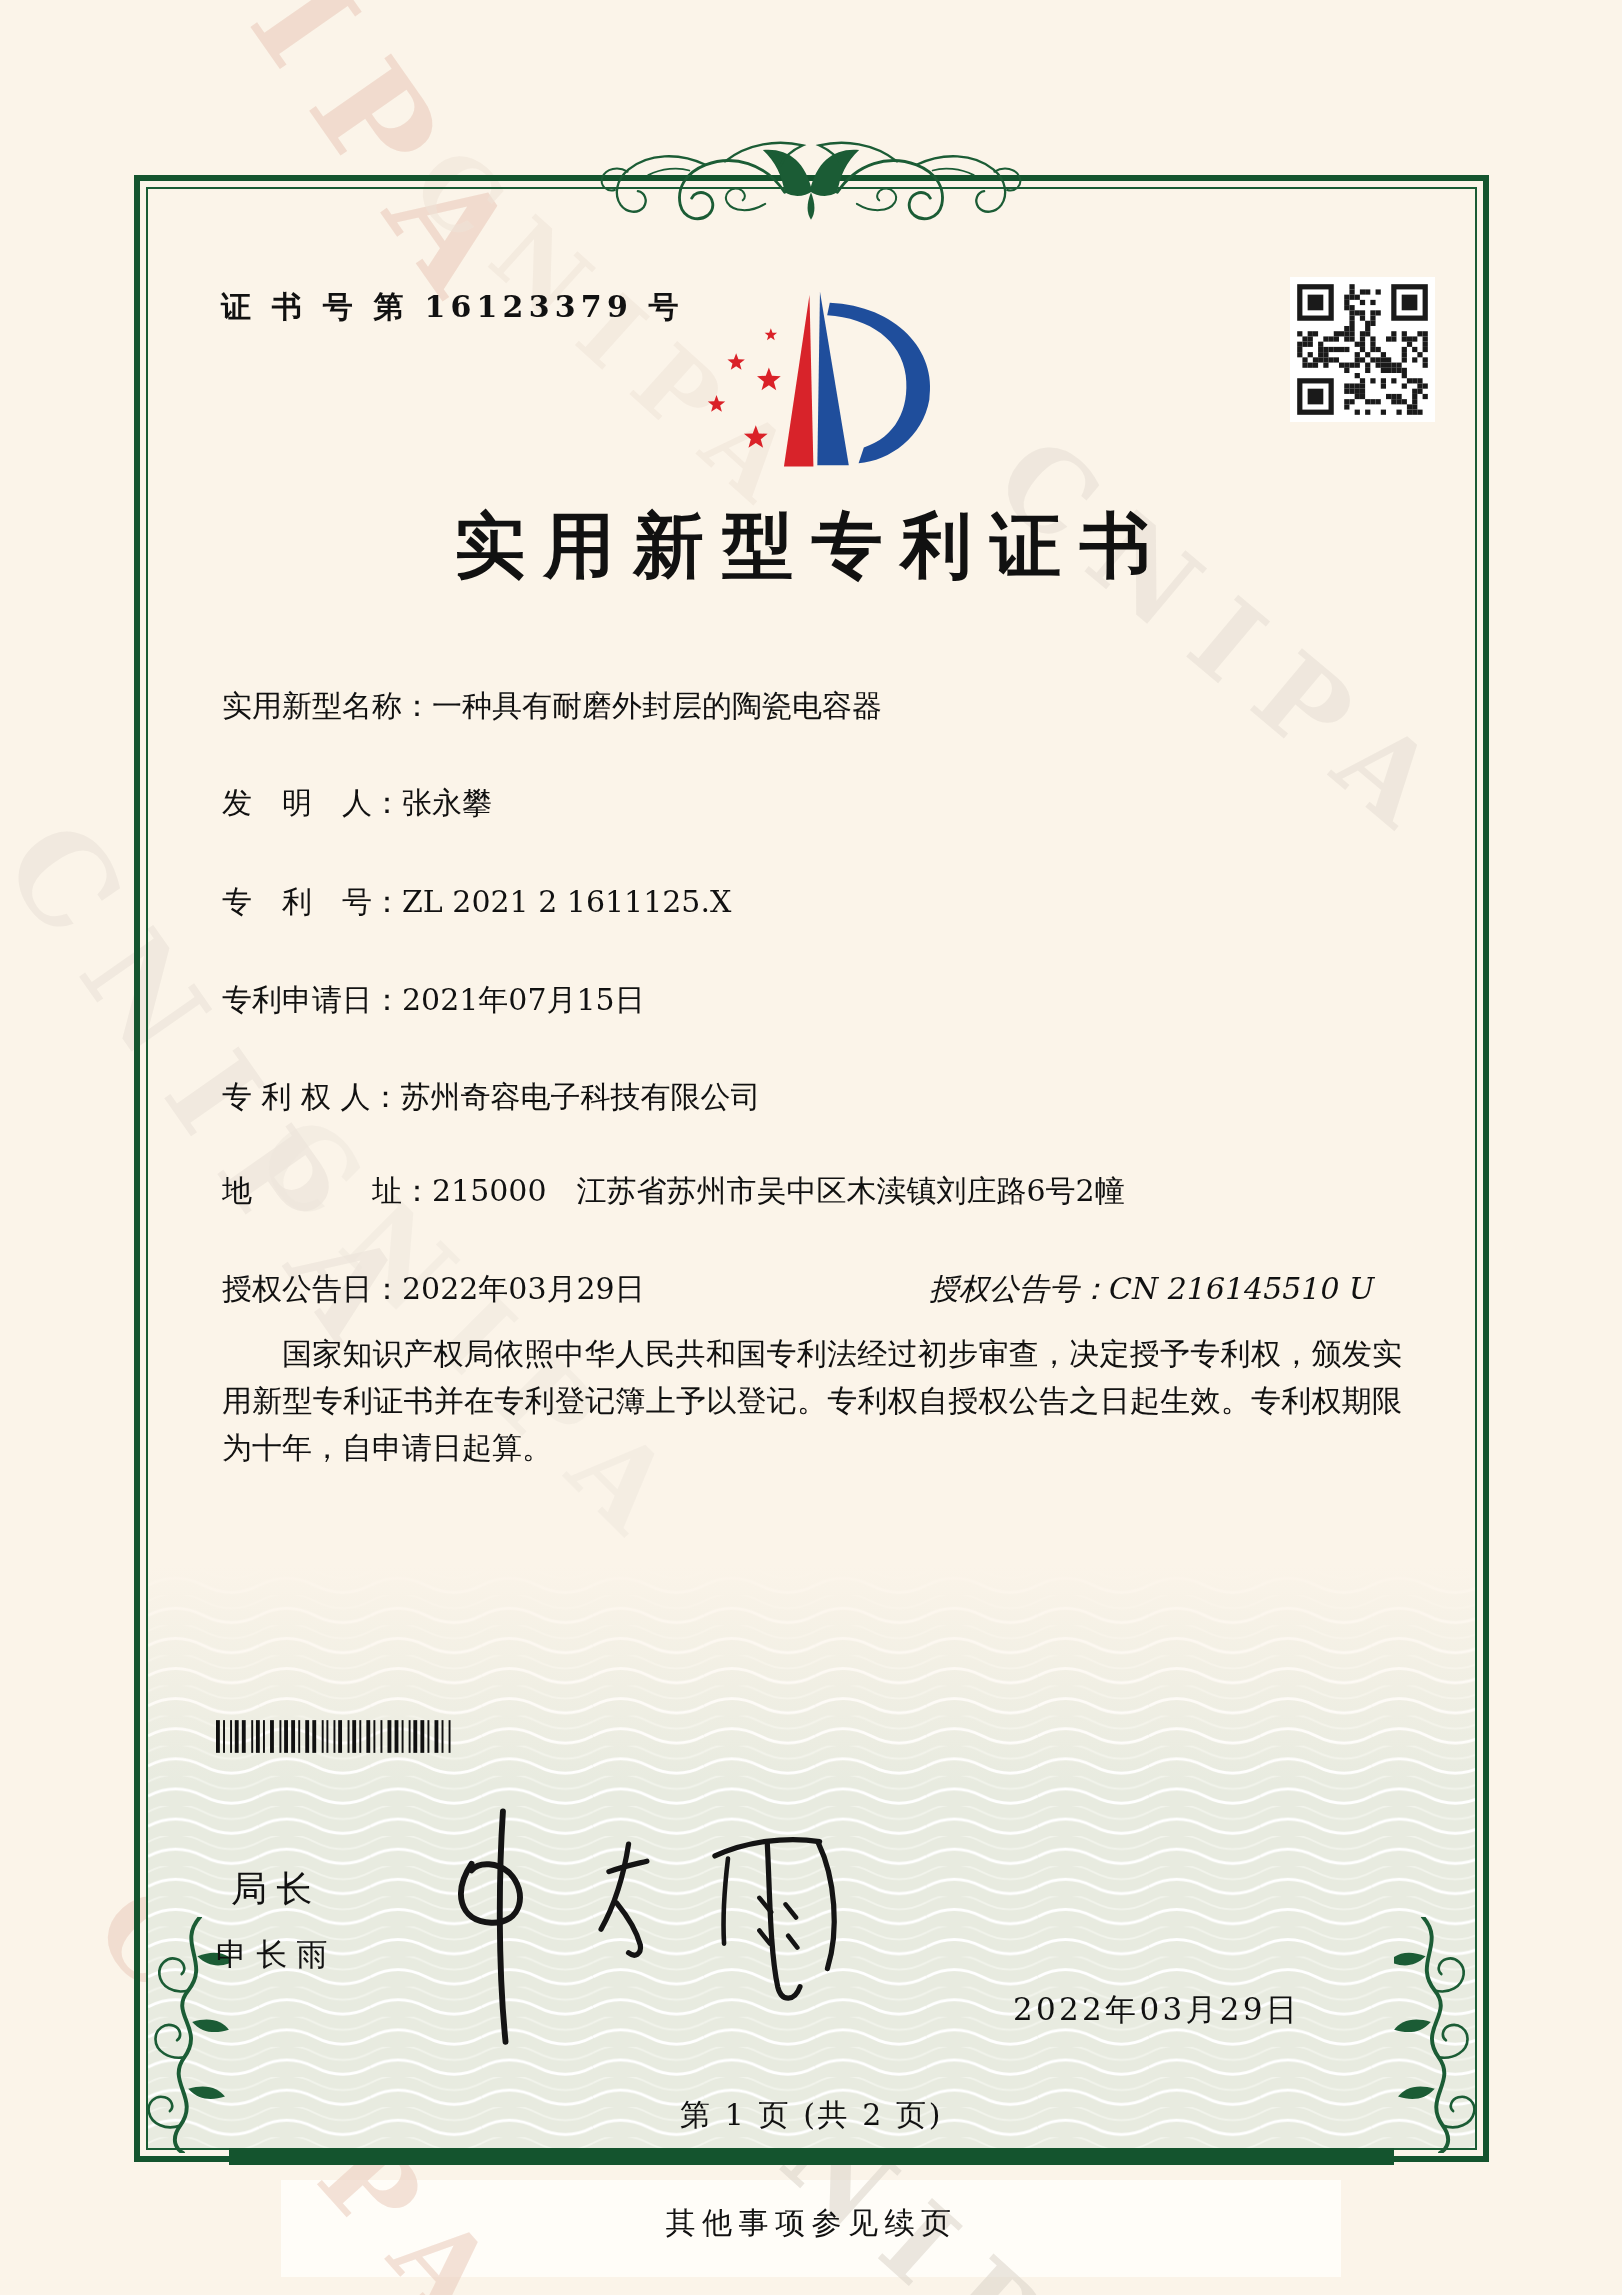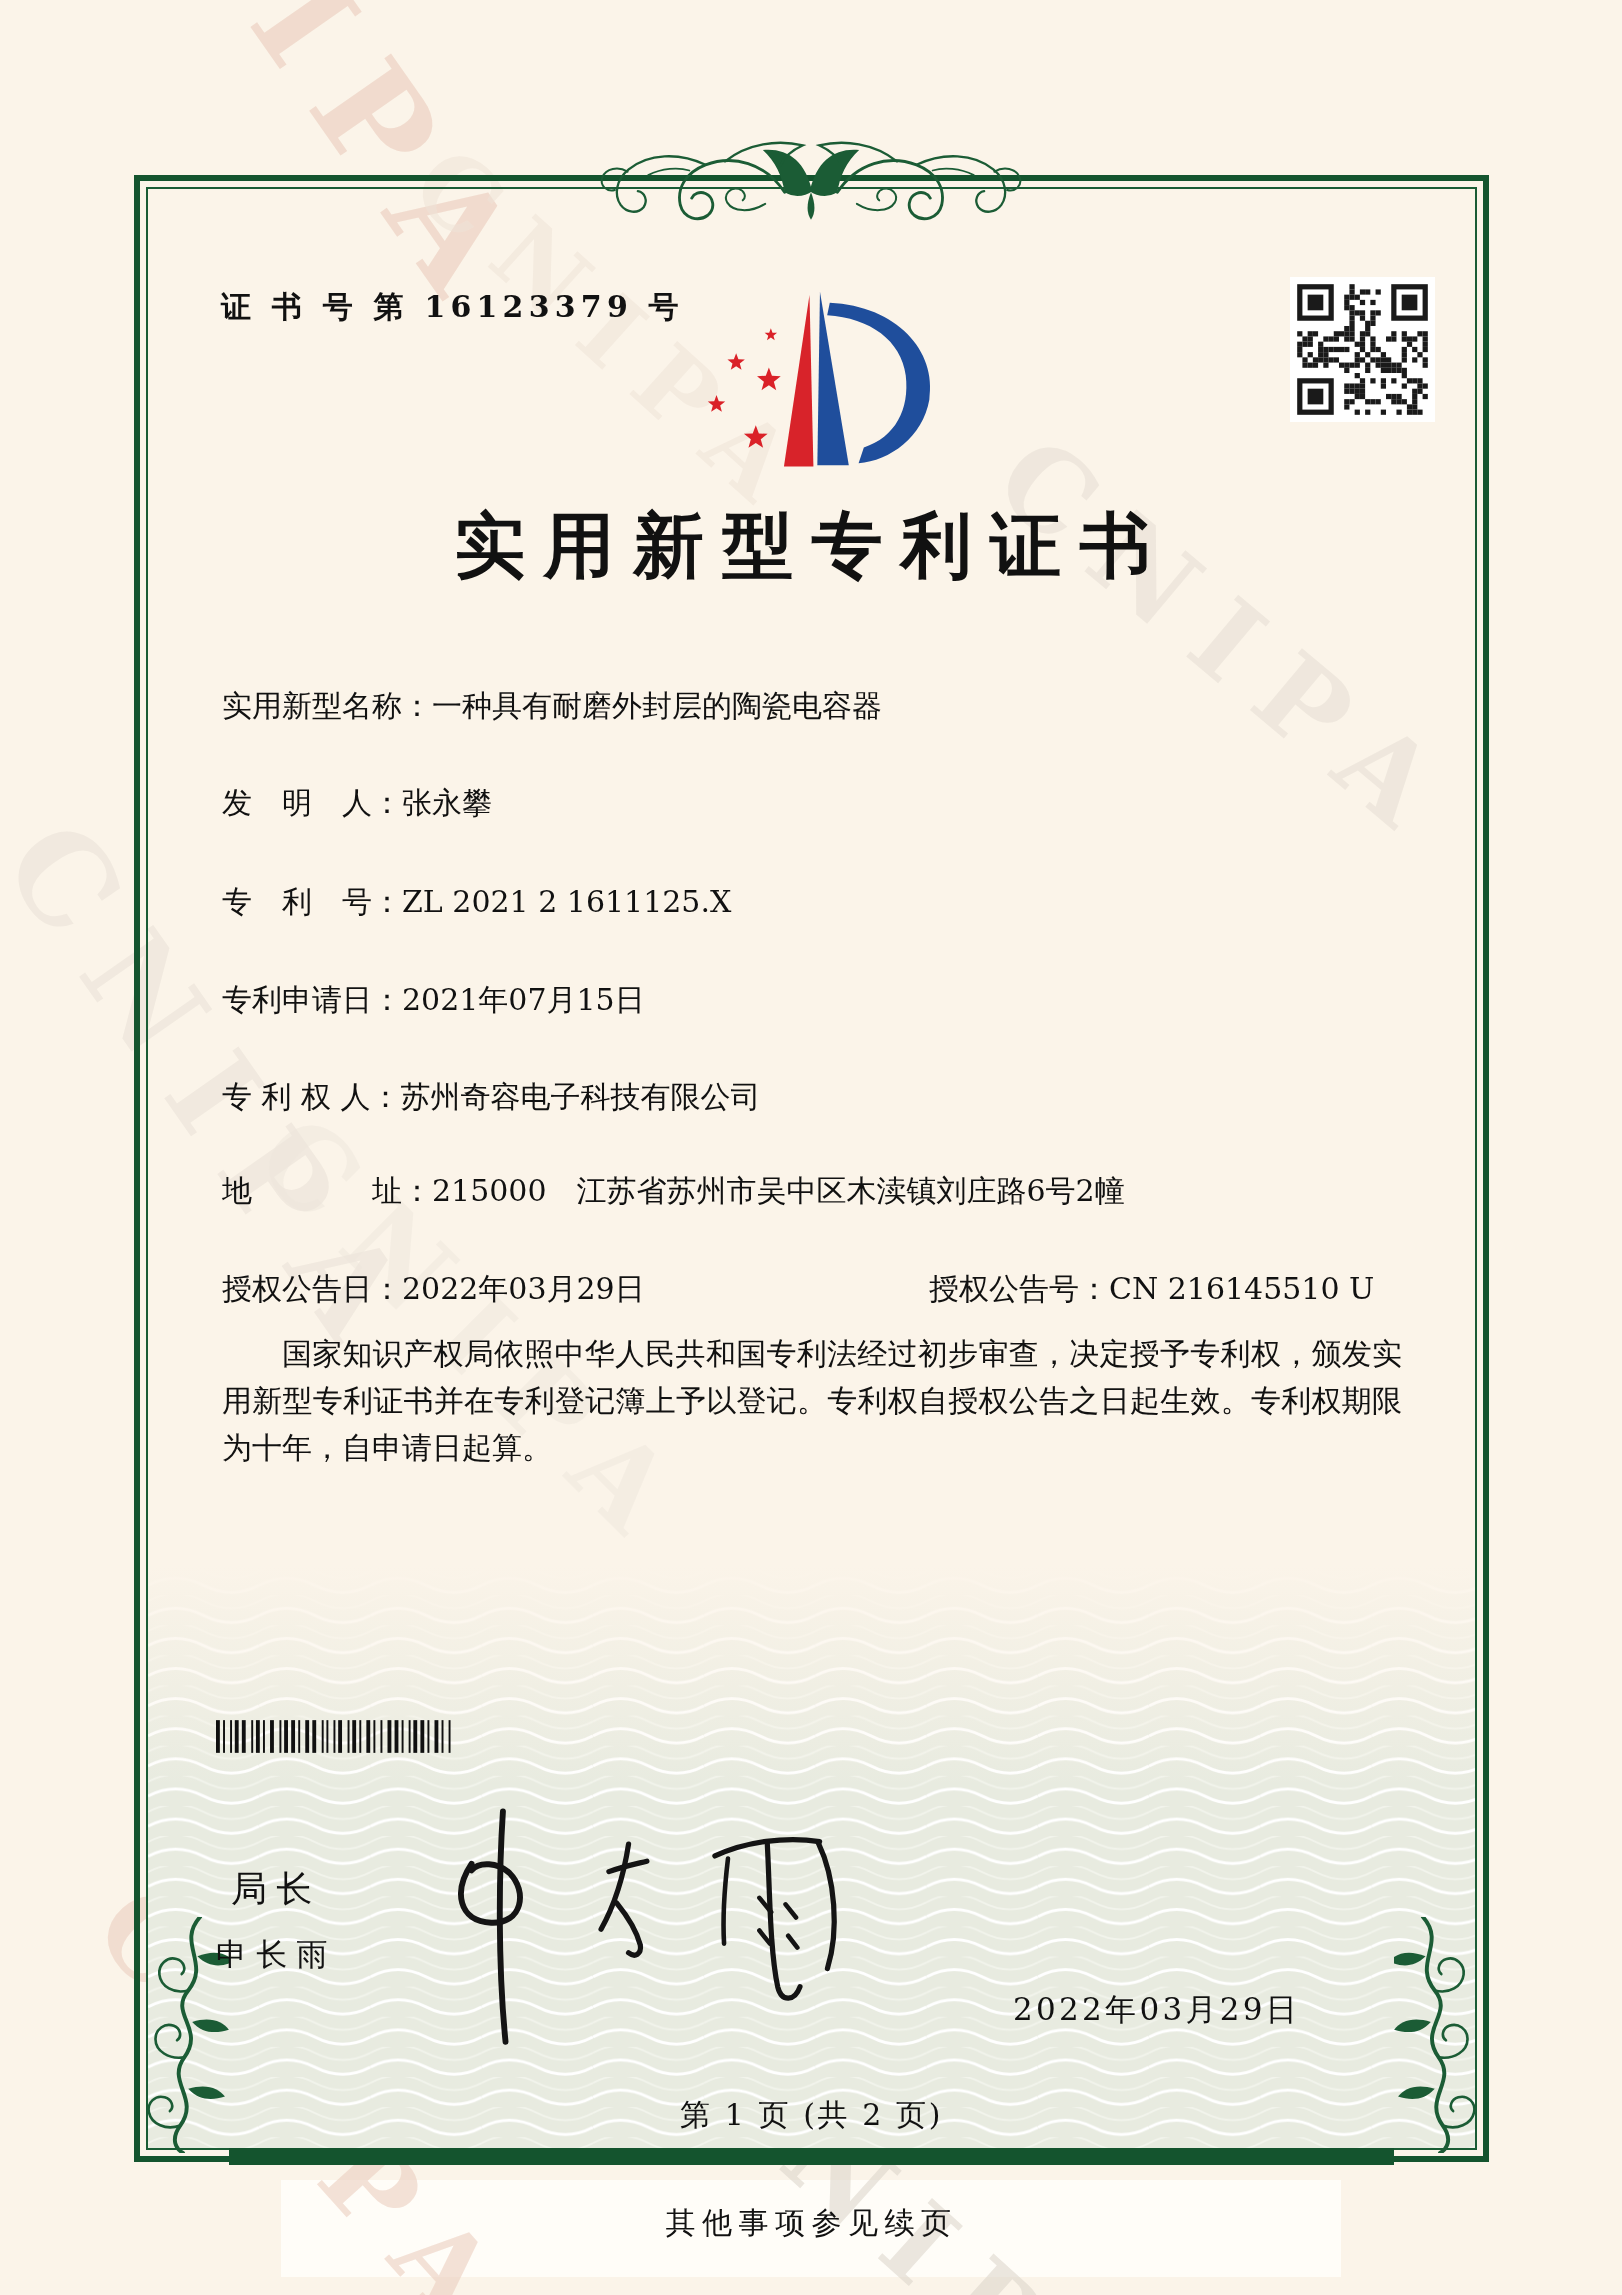--- a/index.html
+++ b/index.html
@@ -27,21 +27,21 @@
   .bottom-bar{left:229px;top:2148px;width:1165px;height:17px;background:#14542e;}
   
   .certno{left:221px;top:287px;font-size:30px;letter-spacing:5.2px;font-weight:bold;}
   .title{
     left:50%;top:499px;transform:translateX(-50%);
     font-size:71px;font-weight:bold;letter-spacing:18.3px;white-space:nowrap;
   }
   .row{left:222px;font-size:30px;white-space:nowrap;}
   .row .lbl{display:inline-block;}
   .row .val{display:inline-block;}
-  .grant2{left:929px;font-size:30px;white-space:nowrap;}
+  .grant2{left:929px;font-size:30px;white-space:nowrap;font-style:italic;}
   .bodytext{
     left:222px;top:1330px;width:1180px;font-size:30px;line-height:47px;
     text-align:justify;
   }
   .bodytext p{margin:0;text-indent:60px;}
   .sig-title{left:231px;top:1865px;font-size:36px;letter-spacing:9.2px;text-align:center;}
   .sig-name{left:216px;top:1934px;font-size:31px;letter-spacing:9.2px;}
   .issue-date{left:1013px;top:1989px;font-size:31px;letter-spacing:3.3px;}
   .page-foot{left:50%;top:2095px;transform:translateX(-50%);font-size:30px;letter-spacing:2.6px;white-space:nowrap;}
   .note-band{left:281px;top:2180px;width:1060px;height:97px;background:#fffdf8;}

